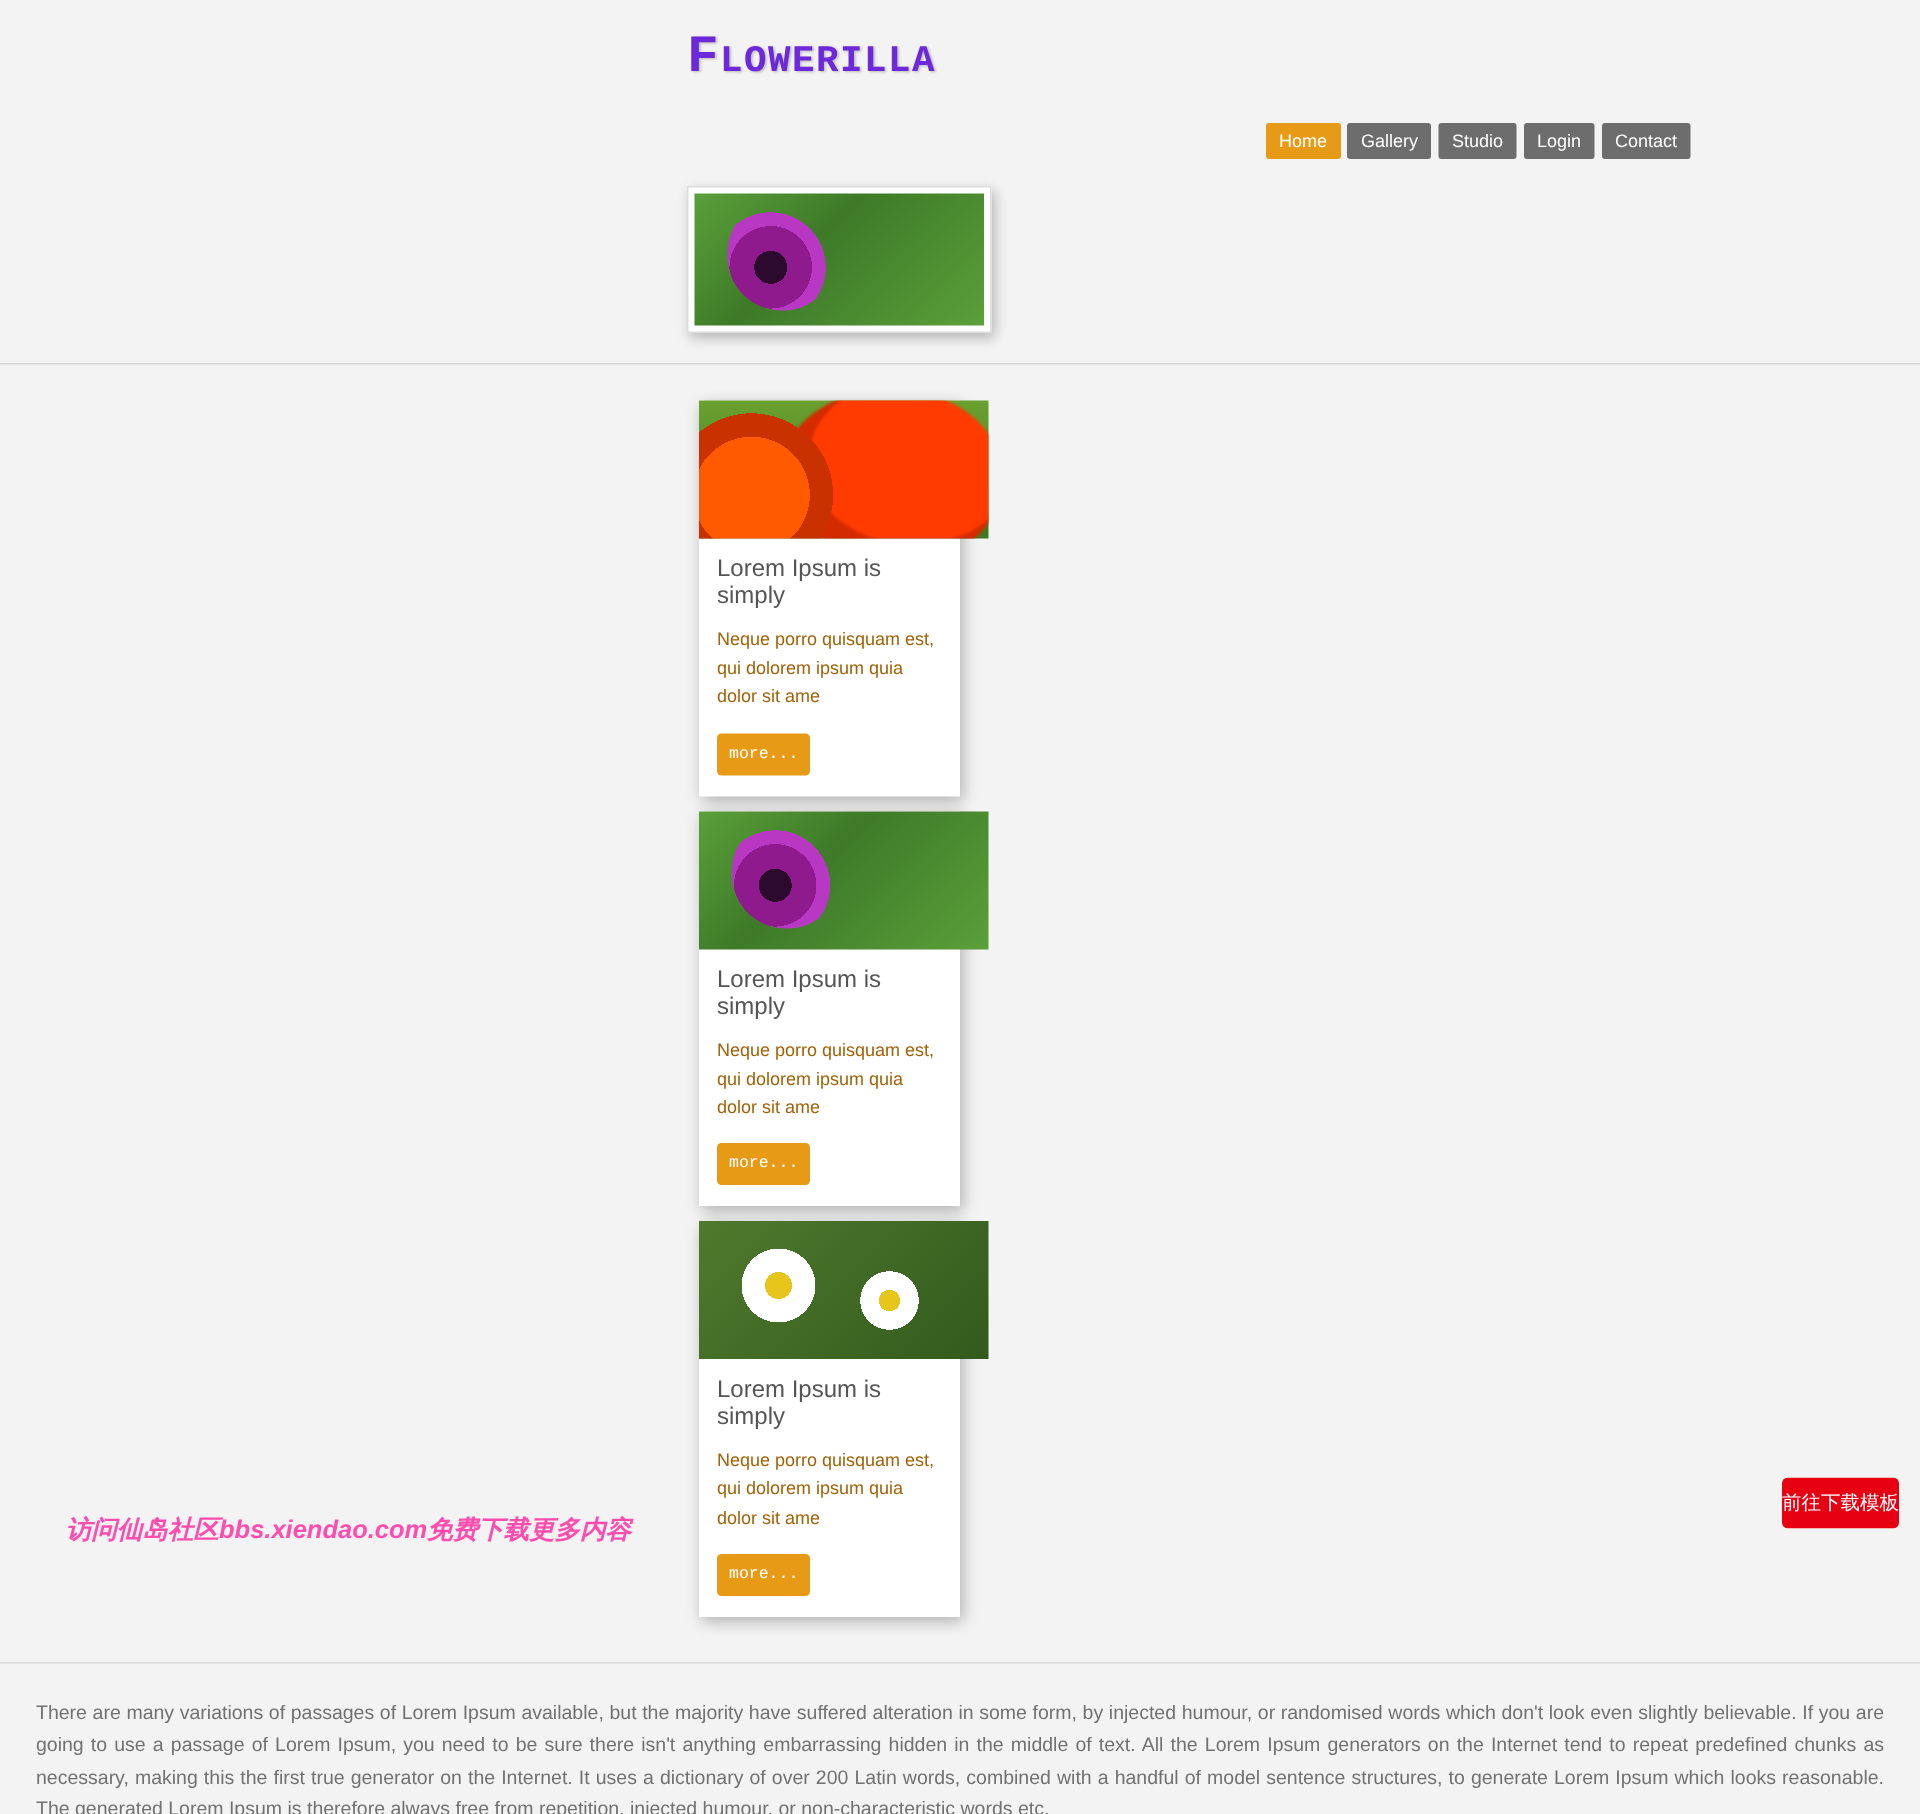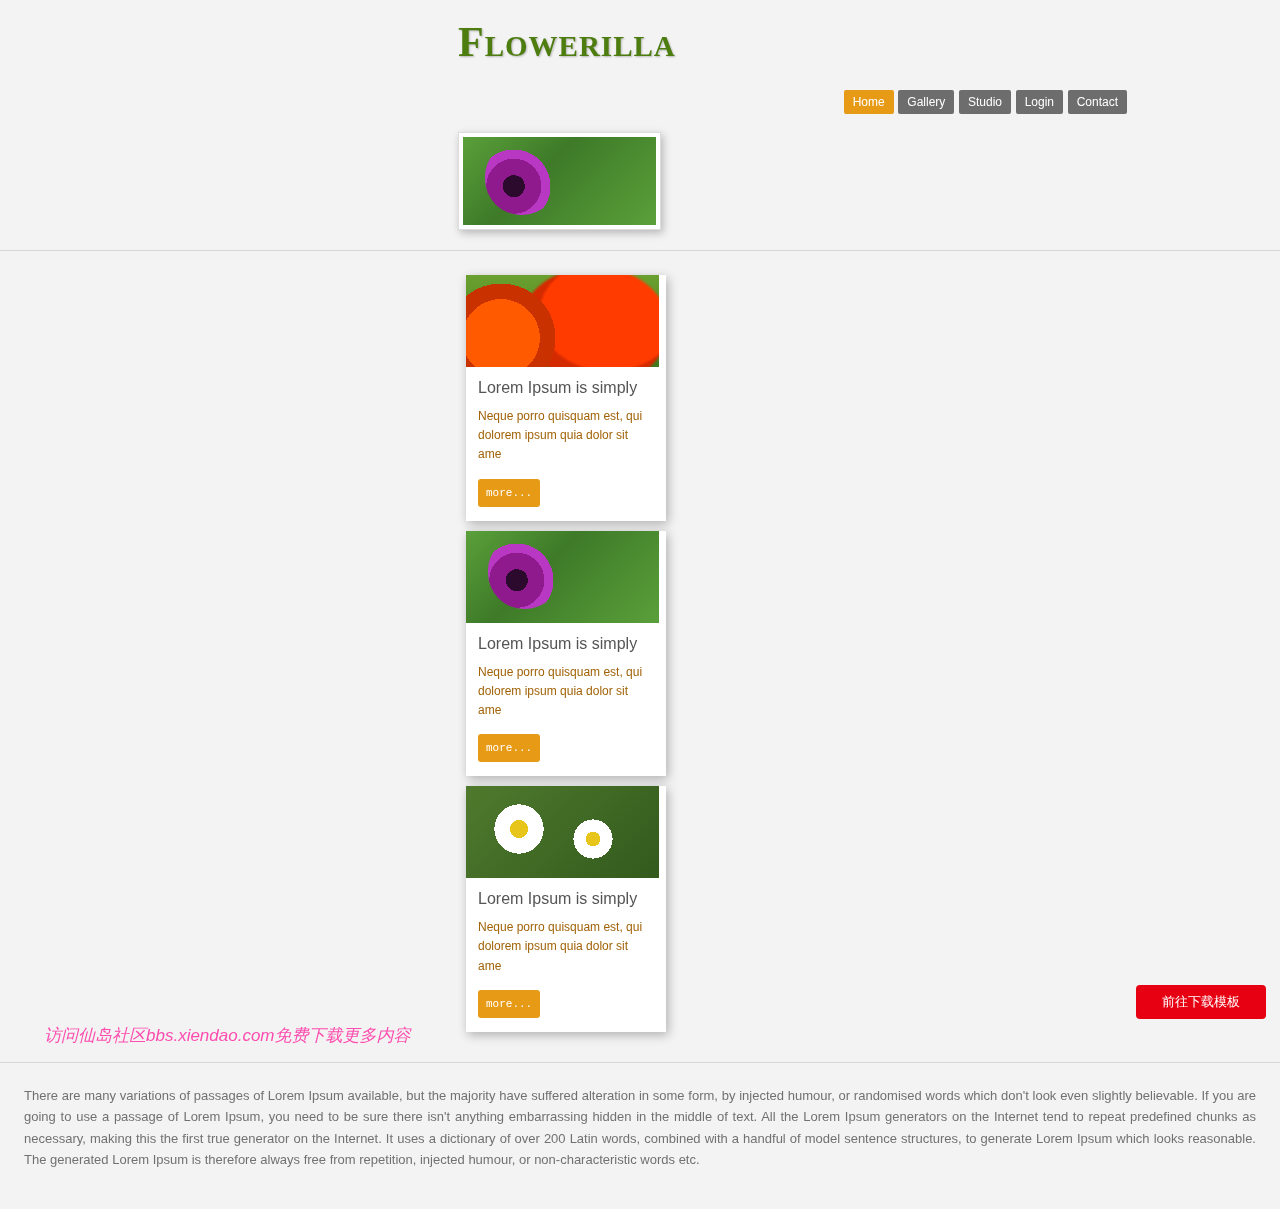--- a/index.html
+++ b/index.html
@@ -3,25 +3,25 @@
 <meta charset="utf-8">
 <style>
 * { box-sizing: border-box; margin: 0; padding: 0; }
 body { background: #f3f3f3; font-family: Arial, Helvetica, sans-serif; font-size: 13px; color: #666; }
 .wrap { width: 100%; }
 .header { padding: 18px 0 0; }
 @media (max-width: 100px){}
 
 .col { margin-left: 458px; width: 670px; }
 h1.site-title {
-  font-family: Liberation Serif, serif;
+  font-family: Liberation Mono, monospace;
   font-variant: small-caps;
   font-weight: 600;
-  font-size: 42px;
-  color: #4d7c0f;
+  font-size: 35px;
+  color: #6d28d9;
   letter-spacing: 1px;
   text-shadow: 1px 1px 2px rgba(0,0,0,0.25);
   margin-bottom: 24px;
 }
 nav { margin-bottom: 18px; text-align: right; }
 nav a {
   display: inline-block;
   background: #6d6d6d;
   color: #fff;
   padding: 5px 9px;
@@ -37,21 +37,21 @@
   border: 1px solid #ddd;
   display: inline-block;
   box-shadow: 2px 3px 8px rgba(0,0,0,0.25);
   margin-bottom: 20px;
 }
 .hero-frame .img { width: 193px; height: 88px; }
 hr.sep { border: none; border-top: 1px solid #d7d7d7; margin: 0; width: 100%; }
 .cards { padding-top: 24px; }
 .card {
   background: #fff;
-  width: 200px;
+  width: 174px;
   margin: 0 0 10px 8px;
   box-shadow: 2px 3px 10px rgba(0,0,0,0.28);
 }
 .card .cimg { width: 193px; height: 92px; }
 .card .cbody { padding: 12px 12px 14px; }
 .card h2 { font-size: 16px; font-weight: normal; color: #555; margin-bottom: 10px; }
 .card p.desc { font-size: 12px; color: #a16207; line-height: 1.6; margin-bottom: 14px; }
 .btn-more {
   display: inline-block;
   background: #e69a16;
@@ -69,33 +69,33 @@
   text-align: justify;
   color: #717171;
 }
 .float-btn {
   position: fixed;
   right: 14px;
   bottom: 190px;
   background: #e60012;
   color: #fff;
   font-size: 13px;
-  padding: 8px 26px;
+  padding: 8px 0;
   border-radius: 4px;
   text-decoration: none;
   margin-top: 32px;
 }
 .wm {
   position: fixed;
   left: 44px;
-  bottom: 162px;
+  bottom: 178px;
   color: #ff2fa3;
   font-family: "Microsoft YaHei", Arial, sans-serif;
   font-size: 17px;
-  font-weight: normal;
+  font-weight: bold;
   font-style: italic;
   opacity: 0.85;
   pointer-events: none;
 }
 
 .pansy { background: linear-gradient(135deg,#5aa03a 0%,#3e7a28 40%,#5aa03a 100%); position: relative; overflow: hidden; }
 .pansy::before {
   content:""; position:absolute; left:22px; top:6px; width:72px; height:72px;
   background: radial-gradient(circle at 40% 60%, #2b0a2e 0 18%, #8e1a8e 18% 45%, #b838c4 45% 60%, transparent 60%);
   border-radius: 46% 52% 48% 50%;

